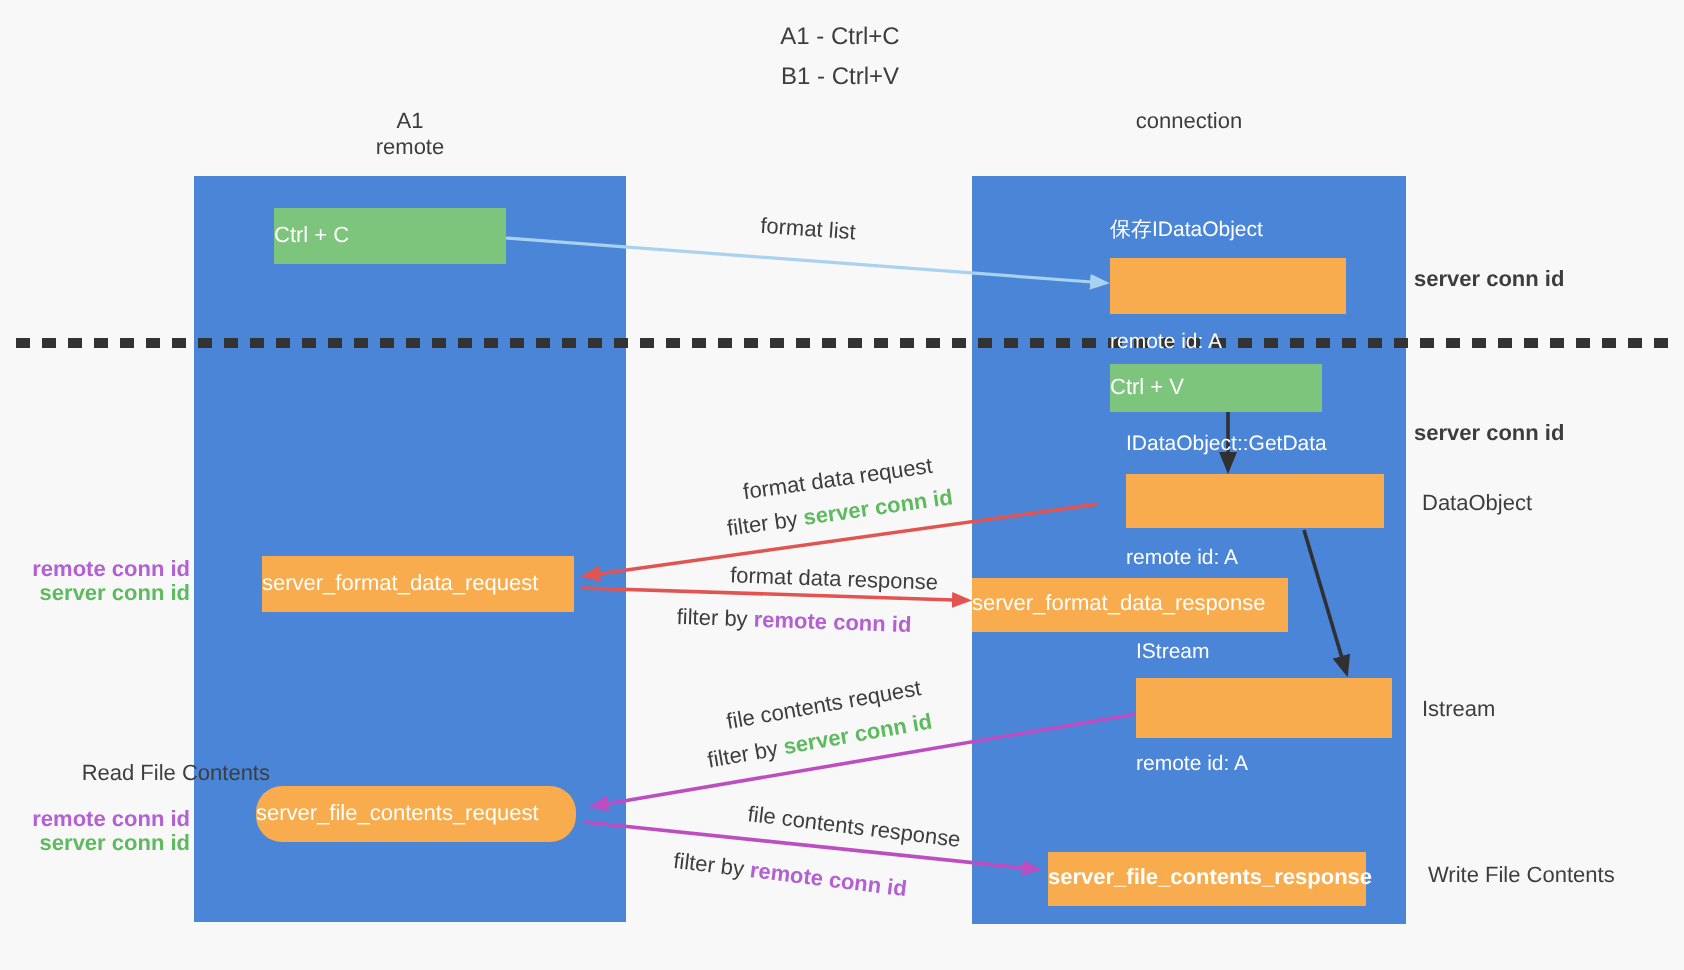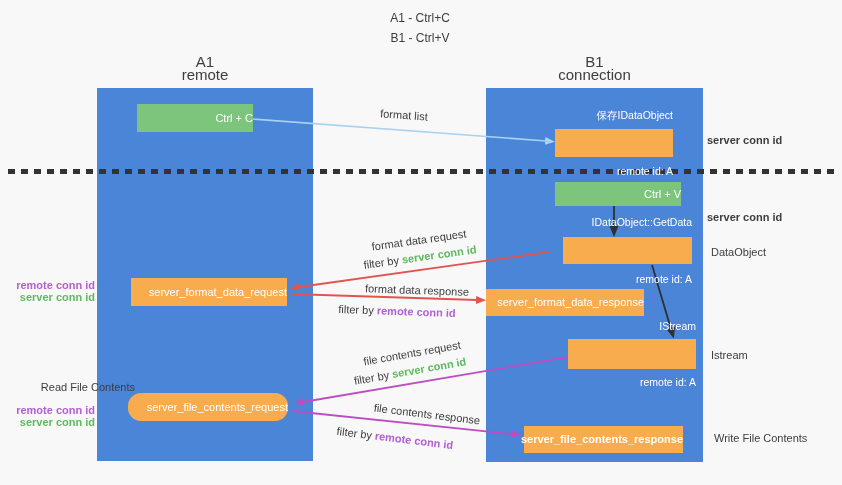--- a/index.html
+++ b/index.html
@@ -5,34 +5,34 @@
   :root{
     --bg:#f8f8f8; --column-blue:#4a85d8; --box-green:#7dc57d; --box-orange:#f9ac4d;
     --arrow-blue:#a8d2ef; --arrow-red:#e25450; --arrow-magenta:#bc4ec1; --arrow-black:#303030;
     --text-dark:#3d3d3d; --text-green:#5eba5e; --text-purple:#b260d2; --dash:#333333;
   }
   html,body{margin:0;padding:0;}
   body{font-family:"Liberation Sans","DejaVu Sans",sans-serif;background:var(--bg);}
   .stage{position:relative;width:842px;height:485px;background:var(--bg);overflow:hidden;}
   .abs{position:absolute;}
   .title{left:310px;top:8px;width:220px;text-align:center;font-size:12px;line-height:20px;color:var(--text-dark);}
-  .colhdr{top:55px;text-align:center;font-size:15px;line-height:13px;color:var(--text-dark);}
+  .colhdr{top:55px;text-align:center;font-size:11px;line-height:13px;color:var(--text-dark);}
   .colhdr.a1{left:97px;width:216px;}
   .colhdr.b1{left:486px;width:217px;}
   .column{background:var(--column-blue);}
   .col-a1{left:97px;top:88px;width:216px;height:373px;}
   .col-b1{left:486px;top:88px;width:217px;height:374px;}
-  .node{display:flex;flex-direction:column;align-items:flex-end;justify-content:center;
+  .node{display:flex;flex-direction:column;align-items:flex-start;justify-content:center;
         color:#fff;font-size:11px;line-height:13px;text-align:center;white-space:nowrap;}
   .green{background:var(--box-green);}
   .orange{background:var(--box-orange);gap:44px;}
   .two{font-size:10.5px;line-height:12.5px;}
   .n-ctrl-c{left:137px;top:104px;width:116px;height:28px;}
   .n-save{left:555px;top:129px;width:118px;height:28px;}
-  .n-ctrl-v{left:555px;top:182px;width:106px;height:24px;padding-left:20px;}
+  .n-ctrl-v{left:555px;top:182px;width:106px;height:24px;}
   .n-getdata{left:563px;top:237px;width:129px;height:27px;}
   .n-fmt-req{left:131px;top:278px;width:156px;height:28px;}
   .n-fmt-resp{left:486px;top:289px;width:158px;height:27px;}
   .n-istream{left:568px;top:339px;width:128px;height:30px;}
   .n-file-req{left:128px;top:393px;width:160px;height:28px;border-radius:13px;}
   .n-file-resp{left:524px;top:426px;width:159px;height:27px;font-weight:bold;}
   .dashline{left:8px;top:169px;width:826px;height:5px;
     background:repeating-linear-gradient(90deg,var(--dash) 0 7px,transparent 7px 13px);}
   svg.arrows{left:0;top:0;width:842px;height:485px;pointer-events:none;}
   .ln{fill:none;}
@@ -64,21 +64,20 @@
   <div class="abs title">
     <div>A1 - Ctrl+C</div>
     <div>B1 - Ctrl+V</div>
   </div>
 
   <div class="abs colhdr a1">
     <div>A1</div>
     <div>remote</div>
   </div>
   <div class="abs colhdr b1">
-    <div>B1</div>
     <div>connection</div>
   </div>
 
   <div class="abs column col-a1"></div>
   <div class="abs column col-b1"></div>
 
   <div class="abs dashline"></div>
 
   <svg class="abs arrows" viewBox="0 0 842 485">
     <defs>

